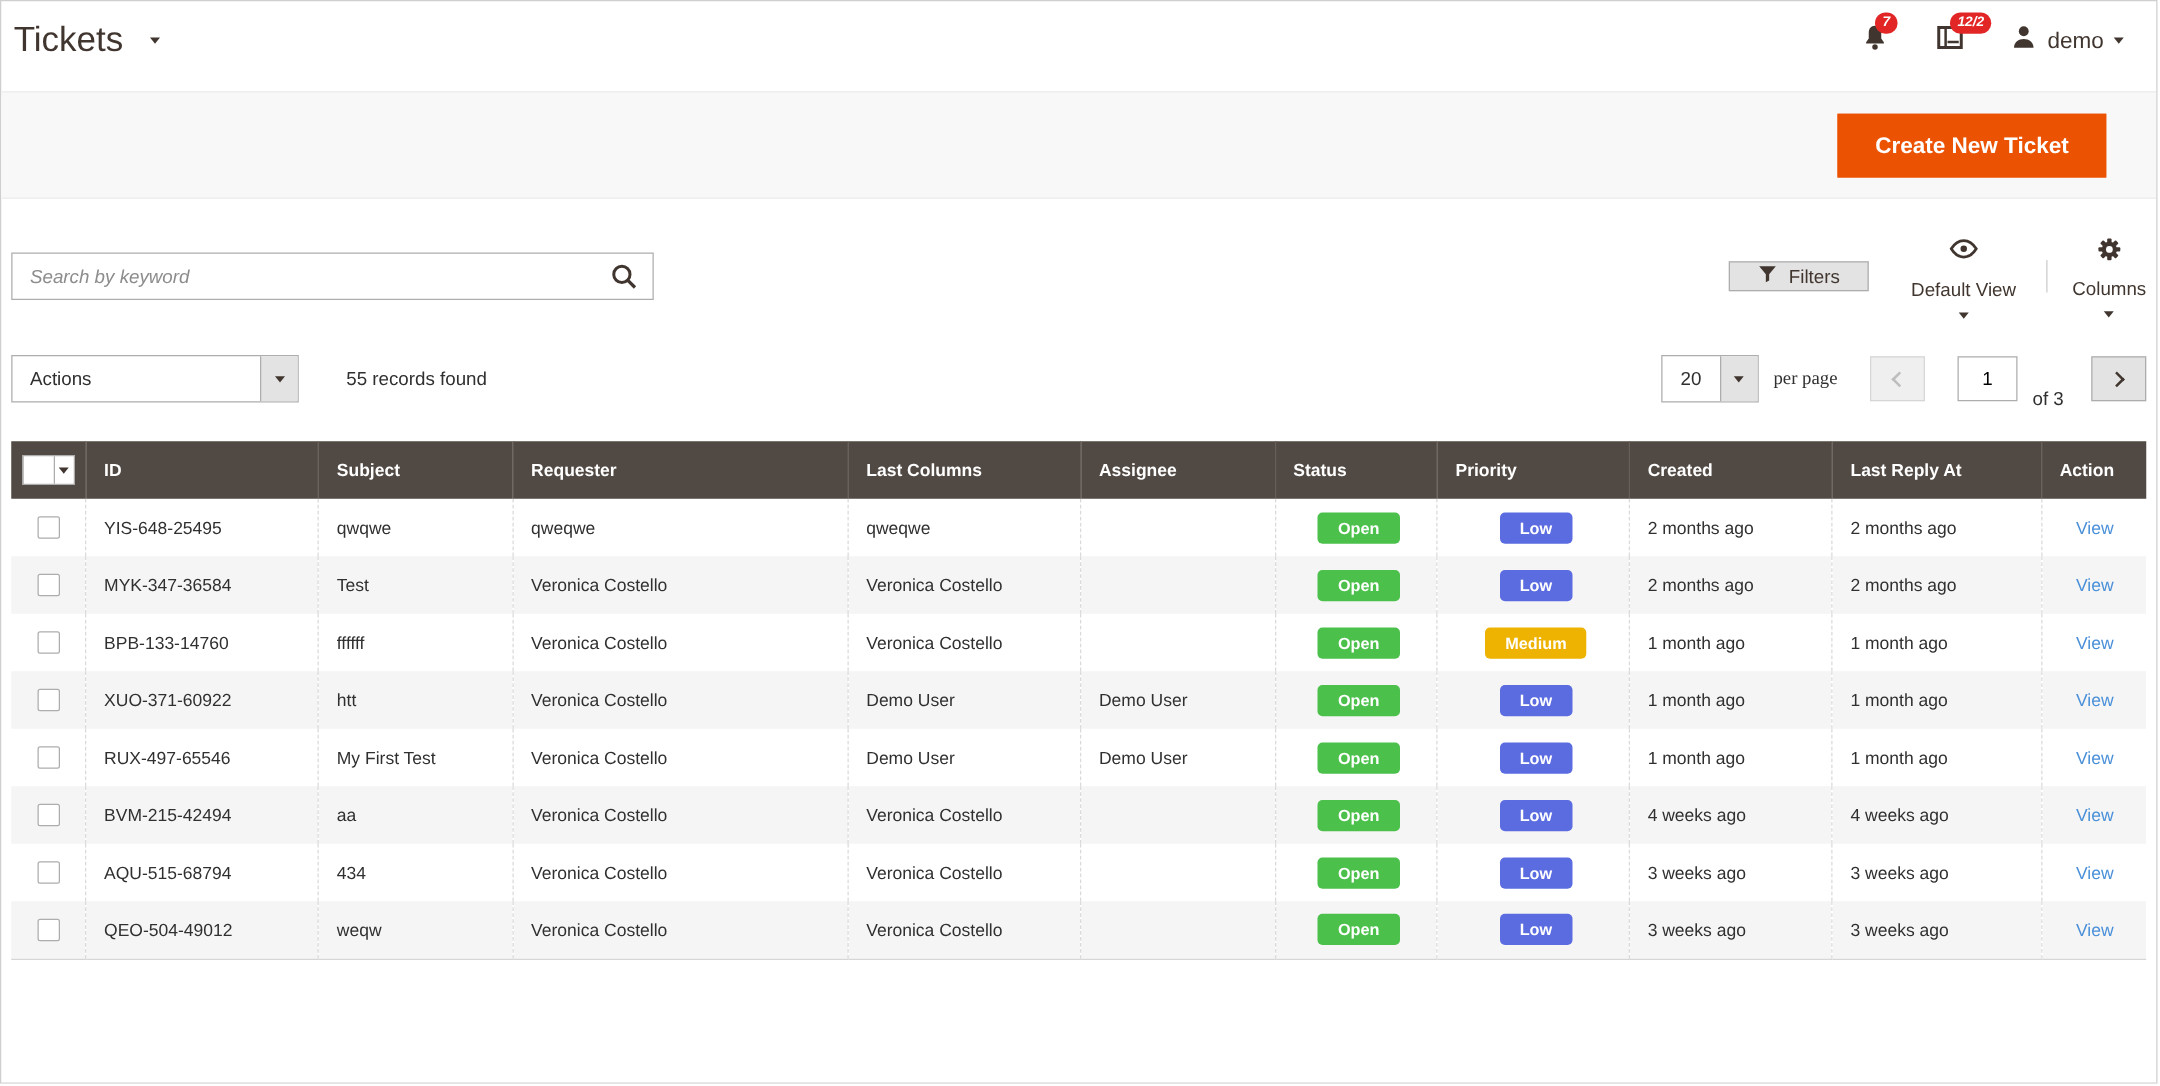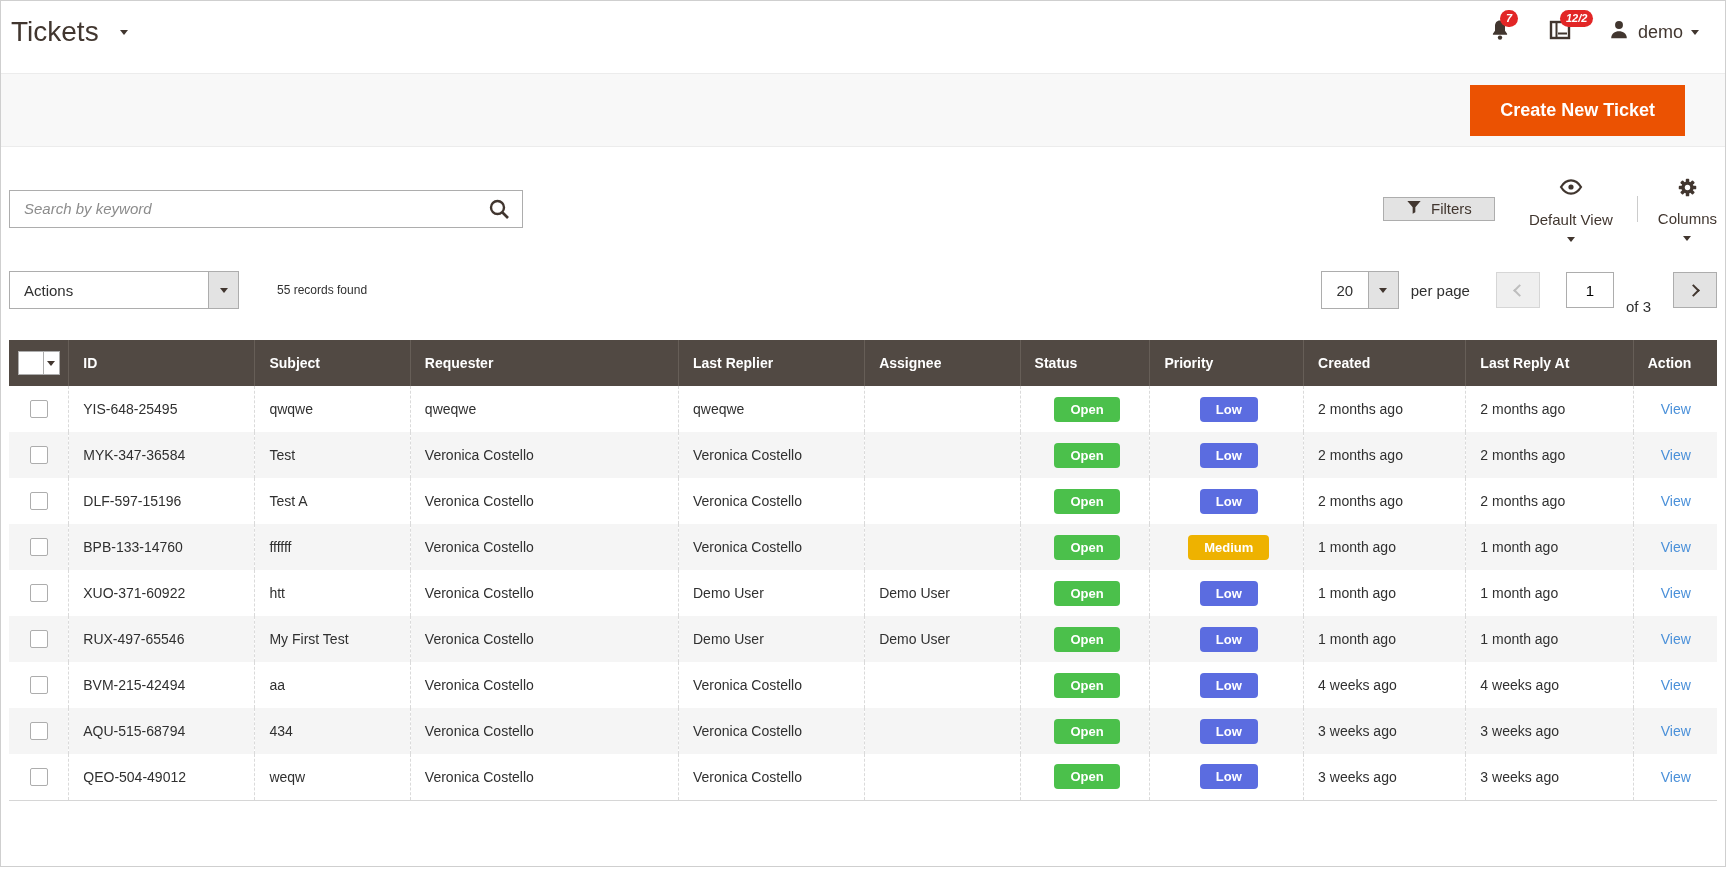--- a/index.html
+++ b/index.html
@@ -24,45 +24,45 @@
   .page-title{font-size:28px;font-weight:400;color:var(--dark);}
   .caret{width:0;height:0;border-left:5px solid transparent;border-right:5px solid transparent;border-top:6px solid var(--dark);display:inline-block;}
   .caret.small{border-left-width:4px;border-right-width:4px;border-top-width:5px;}
   .header-right{display:flex;align-items:center;gap:36px;}
   .icon-btn{position:relative;display:inline-flex;align-items:center;cursor:pointer;}
   .count-badge{position:absolute;top:-8px;left:12px;background:var(--badge-red);color:#fff;font-size:11px;font-weight:bold;font-style:italic;border-radius:10px;padding:2px 6px;line-height:13px;white-space:nowrap;}
   .user-menu{display:flex;align-items:center;gap:8px;cursor:pointer;}
   .user-name{font-size:18px;color:var(--dark);}
 
   
-  .page-actions-band{margin-top:10px;height:74px;background:#f8f8f8;border-top:1px solid #ececec;border-bottom:1px solid #ececec;display:flex;align-items:center;justify-content:flex-end;padding-right:40px;}
+  .page-actions-band{margin-top:10px;height:86px;background:#f8f8f8;border-top:1px solid #ececec;border-bottom:1px solid #ececec;display:flex;align-items:center;justify-content:flex-end;padding-right:40px;}
   .primary-btn{background:var(--accent);color:#fff;font-size:18px;font-weight:bold;border:1px solid var(--accent);padding:14px 29px;cursor:pointer;font-family:"Liberation Sans",sans-serif;}
 
   
   .toolbar-row{margin:28px 8px 0;display:flex;align-items:center;justify-content:space-between;}
   .search-wrap{position:relative;width:514px;}
   .search-input{width:100%;height:38px;border:1px solid #adadad;padding:0 44px 0 14px;font-size:15px;font-family:"Liberation Sans",sans-serif;color:var(--body-text);}
   .search-input::placeholder{font-style:italic;color:#8c8c8c;}
   .search-icon{position:absolute;right:12px;top:7px;cursor:pointer;}
   .toolbar-right{display:flex;align-items:center;}
   .filters-btn{display:flex;align-items:center;gap:9px;background:#e3e3e3;border:1px solid #adadad;height:24px;padding:0 22px;font-size:15px;color:var(--dark);cursor:pointer;}
   .text-action{display:flex;align-items:center;gap:9px;font-size:15px;color:var(--dark);cursor:pointer;margin-left:34px;flex-direction:column;}
   .v-divider{width:1px;height:26px;background:#ccc;margin:0 20px 0 24px;}
 
   
   .controls-row{margin:23px 8px 0;display:flex;align-items:center;justify-content:space-between;}
   .controls-left{display:flex;align-items:center;gap:38px;}
   .fake-select{display:flex;align-items:stretch;border:1px solid #adadad;background:#fff;height:38px;cursor:pointer;}
   .fake-select .sel-value{display:flex;align-items:center;padding:0 14px;font-size:15px;color:var(--body-text);}
   .fake-select .sel-caret{width:30px;background:#e3e3e3;border-left:1px solid #adadad;display:flex;align-items:center;justify-content:center;}
   .actions-select .sel-value{width:198px;}
-  .records-found{font-size:12px;color:var(--body-text);}
+  .records-found{font-size:15px;color:var(--body-text);}
   .pagination{display:flex;align-items:center;}
   .perpage-select .sel-value{width:46px;justify-content:center;}
-  .perpage-label{font-size:15px;margin:0 26px 0 12px;}
+  .perpage-label{font-size:15px;margin:0 26px 0 12px;font-family:Liberation Serif, serif;}
   .page-btn{width:44px;height:36px;display:flex;align-items:center;justify-content:center;cursor:pointer;}
   .page-btn.prev{background:#efefef;border:1px solid #d6d6d6;cursor:default;}
   .page-btn.next{background:#e3e3e3;border:1px solid #adadad;margin-left:22px;}
   .chev{width:9px;height:9px;border-left:2px solid #bdbdbd;border-bottom:2px solid #bdbdbd;transform:rotate(45deg);margin-left:3px;}
   .chev.right{border-color:var(--dark);transform:rotate(-135deg);margin-left:-3px;}
   .page-input{width:48px;height:36px;border:1px solid #adadad;text-align:center;font-size:15px;margin-left:26px;font-family:"Liberation Sans",sans-serif;}
   .of-pages{font-size:15px;margin-left:12px;margin-top:33px;}
 
   
   .grid{margin:25px 8px 0;}
@@ -231,21 +231,21 @@
             <span class="multicheck">
                 <span class="box"></span>
                 <span class="mc-caret">
                   <span class="caret small"></span>
                 </span>
               </span>
           </th>
           <th>ID</th>
           <th>Subject</th>
           <th>Requester</th>
-          <th>Last Replier</th>
+          <th>Last Columns</th>
           <th>Assignee</th>
           <th>Status</th>
           <th>Priority</th>
           <th>Created</th>
           <th>Last Reply At</th>
           <th>Action</th>
         </tr>
       </thead>
       <tbody>
           <tr>
@@ -269,33 +269,20 @@
     <td>Veronica Costello</td>
     <td></td>
     <td class="badge-cell"><span class="badge status-open">Open</span></td>
     <td class="badge-cell"><span class="badge priority-low">Low</span></td>
     <td>2 months ago</td>
     <td>2 months ago</td>
     <td><a class="view-link" href="#">View</a></td>
   </tr>
           <tr>
     <td class="col-check-cell"><span class="row-checkbox"></span></td>
-    <td>DLF-597-15196</td>
-    <td>Test A</td>
-    <td>Veronica Costello</td>
-    <td>Veronica Costello</td>
-    <td></td>
-    <td class="badge-cell"><span class="badge status-open">Open</span></td>
-    <td class="badge-cell"><span class="badge priority-low">Low</span></td>
-    <td>2 months ago</td>
-    <td>2 months ago</td>
-    <td><a class="view-link" href="#">View</a></td>
-  </tr>
-          <tr>
-    <td class="col-check-cell"><span class="row-checkbox"></span></td>
     <td>BPB-133-14760</td>
     <td>ffffff</td>
     <td>Veronica Costello</td>
     <td>Veronica Costello</td>
     <td></td>
     <td class="badge-cell"><span class="badge status-open">Open</span></td>
     <td class="badge-cell"><span class="badge priority-medium">Medium</span></td>
     <td>1 month ago</td>
     <td>1 month ago</td>
     <td><a class="view-link" href="#">View</a></td>

